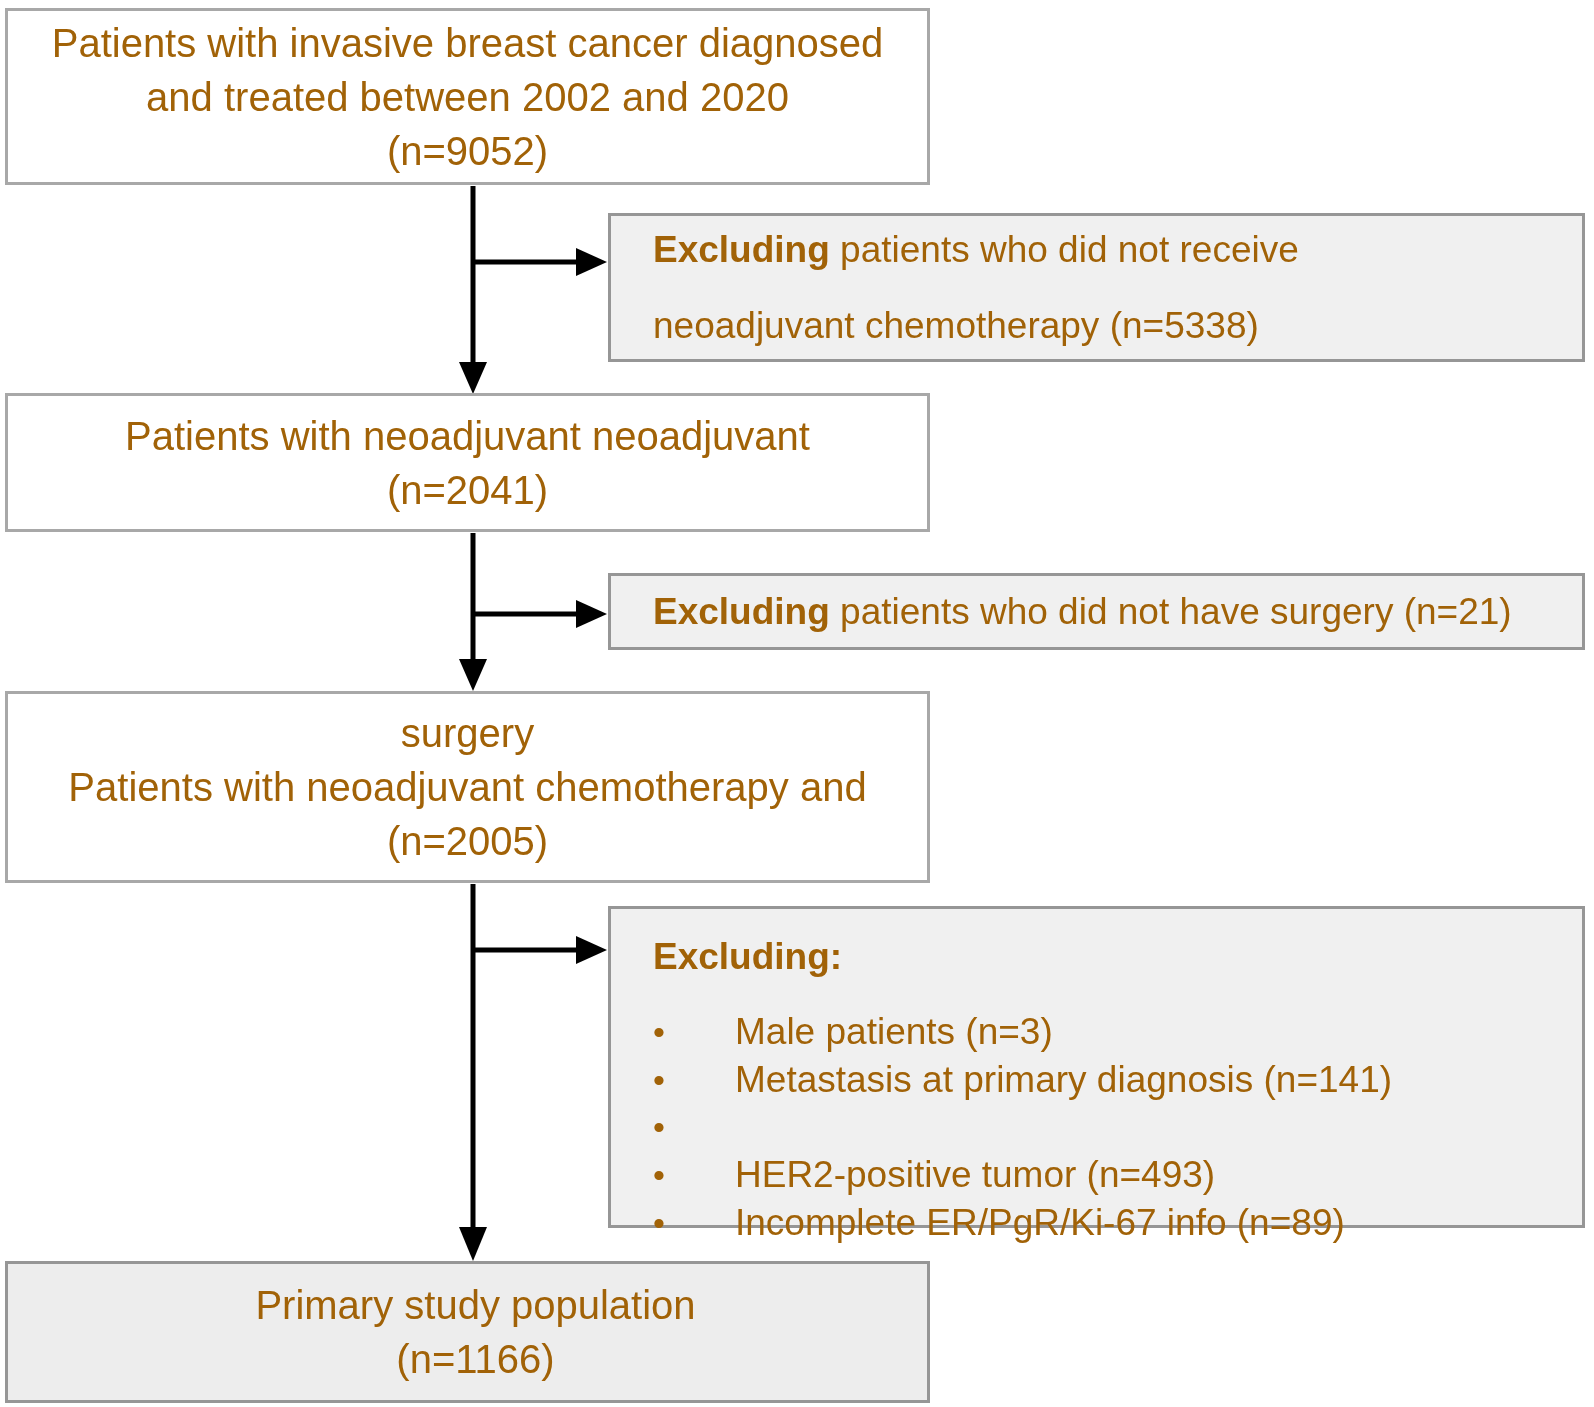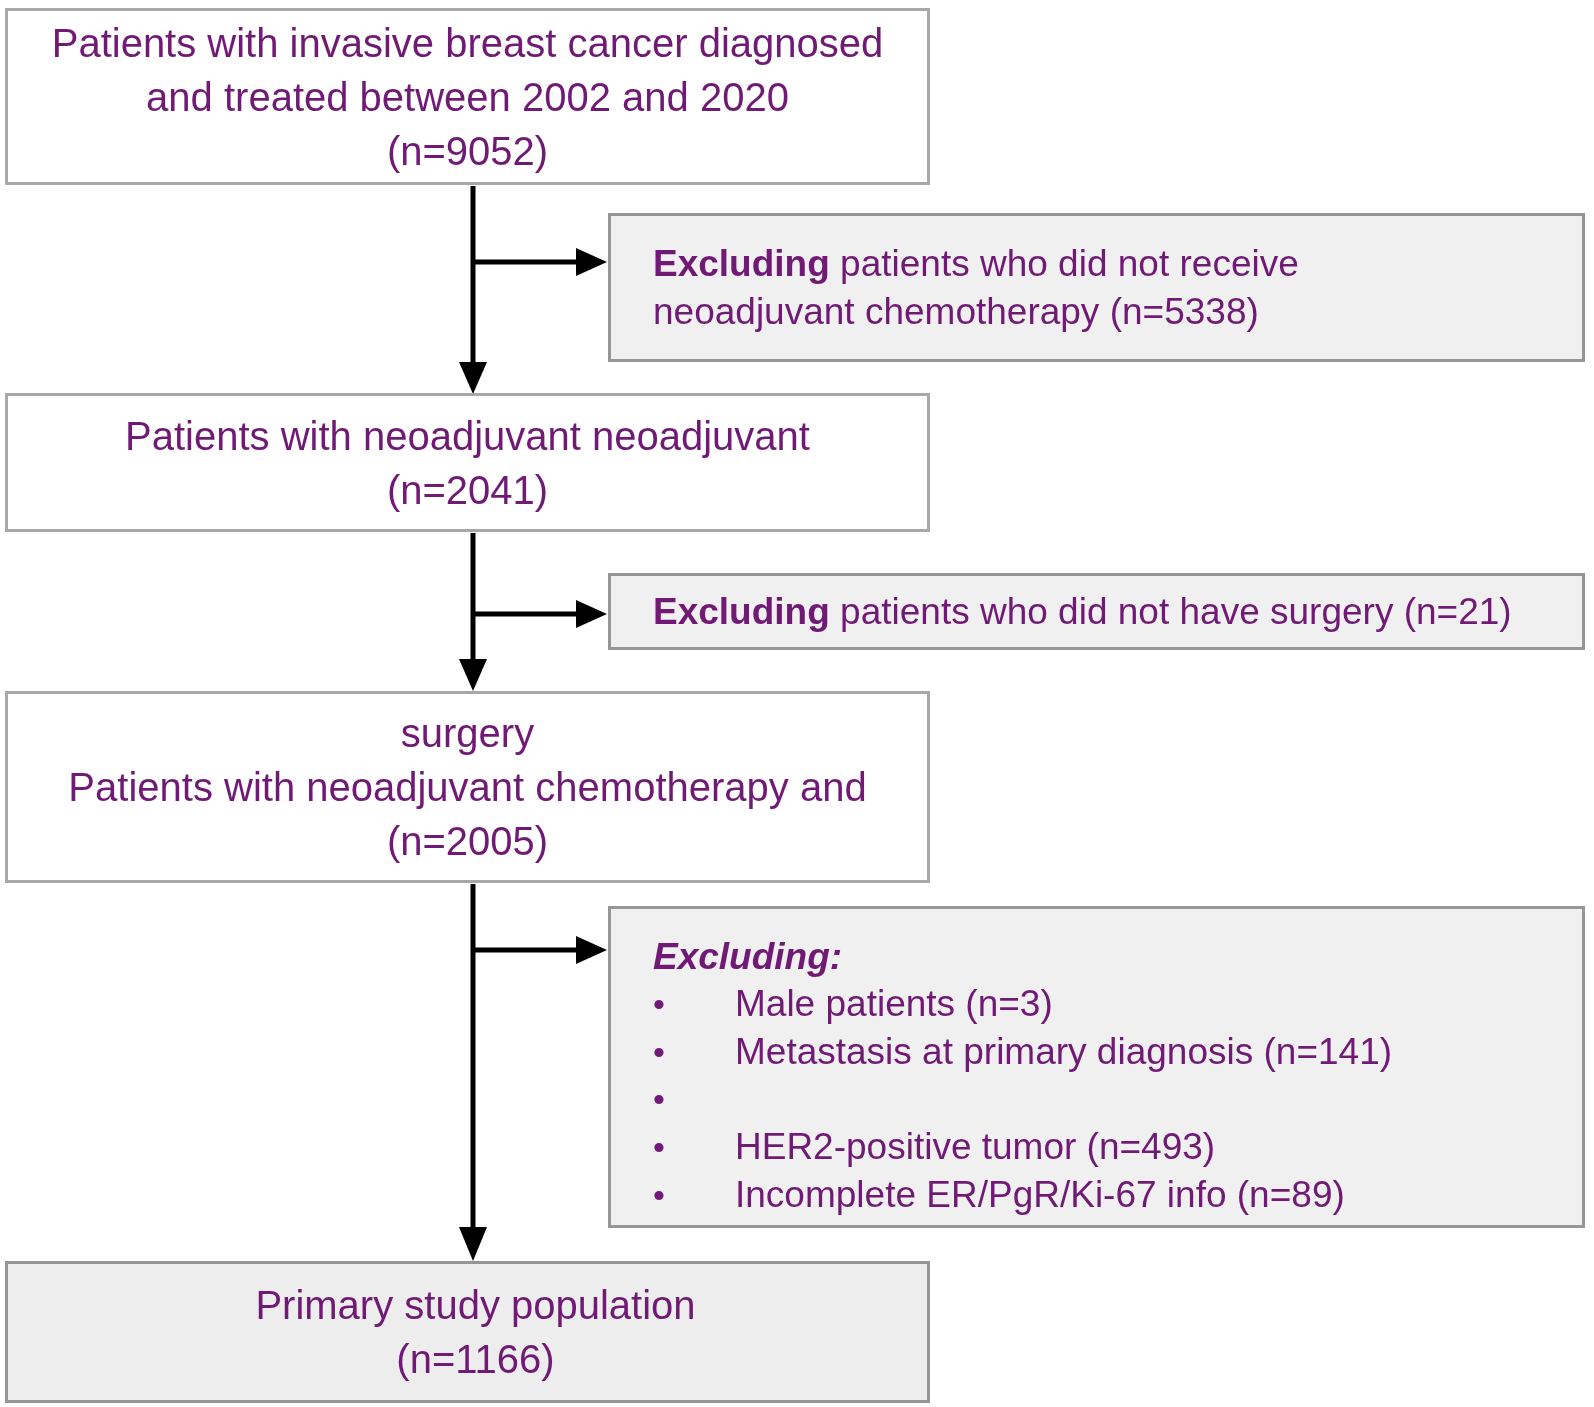--- a/index.html
+++ b/index.html
@@ -6,21 +6,21 @@
     margin: 0;
     padding: 0;
     background: #ffffff;
   }
   .canvas {
     position: relative;
     width: 1594px;
     height: 1407px;
     background: #ffffff;
     font-family: "Liberation Sans", sans-serif;
-    color: #701a75;
+    color: #a16207;
     overflow: hidden;
   }
   .connector-layer {
     position: absolute;
     left: 0;
     top: 0;
     width: 1594px;
     height: 1407px;
     z-index: 1;
   }
@@ -49,35 +49,36 @@
   .excl-box {
     left: 608px;
     width: 977px;
     background: #f0f0f0;
     border: 3px solid #969696;
     text-align: left;
     font-size: 37px;
     line-height: 48px;
     padding-left: 42px;
     padding-right: 20px;
+    gap: 28px;
   }
   #box-initial   { top: 8px;    height: 177px; }
   #box-nact      { top: 393px;  height: 139px; }
   #box-nact-surg { top: 691px;  height: 192px; }
   #box-final     { top: 1261px; height: 142px; }
   #excl-1 { top: 213px; height: 149px; }
   #excl-2 { top: 573px; height: 77px;  }
   #excl-3 {
     top: 906px;
     height: 322px;
     justify-content: flex-start;
     padding-top: 24px;
     line-height: 47px;
   }
-  .excl-title { font-weight: bold; font-style: italic; }
+  .excl-title { font-weight: bold; }
   .bullet-list {
     list-style: none;
     margin: 0;
     padding: 0;
   }
   .bullet-item {
     display: flex;
     align-items: baseline;
   }
   .bullet-glyph {

